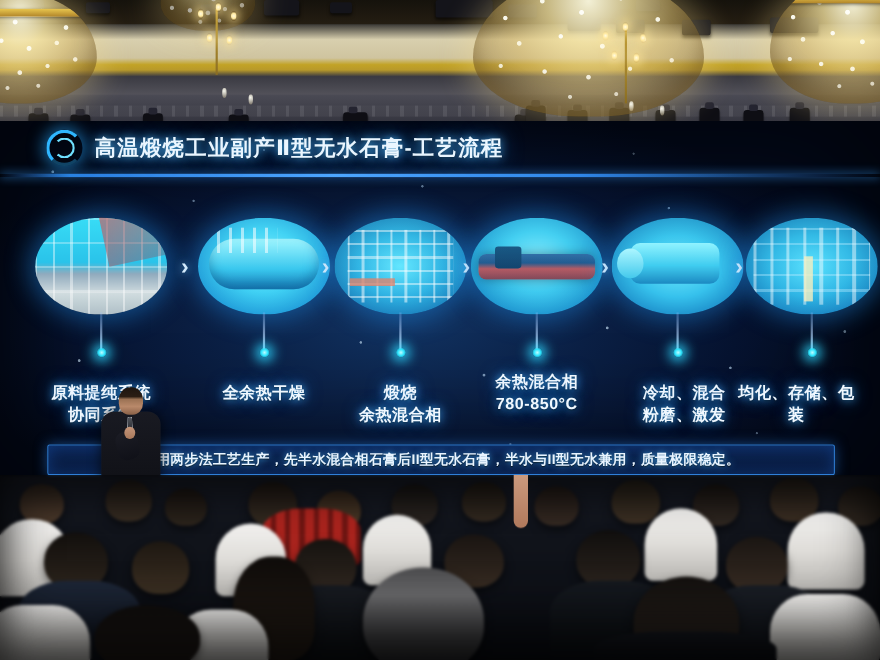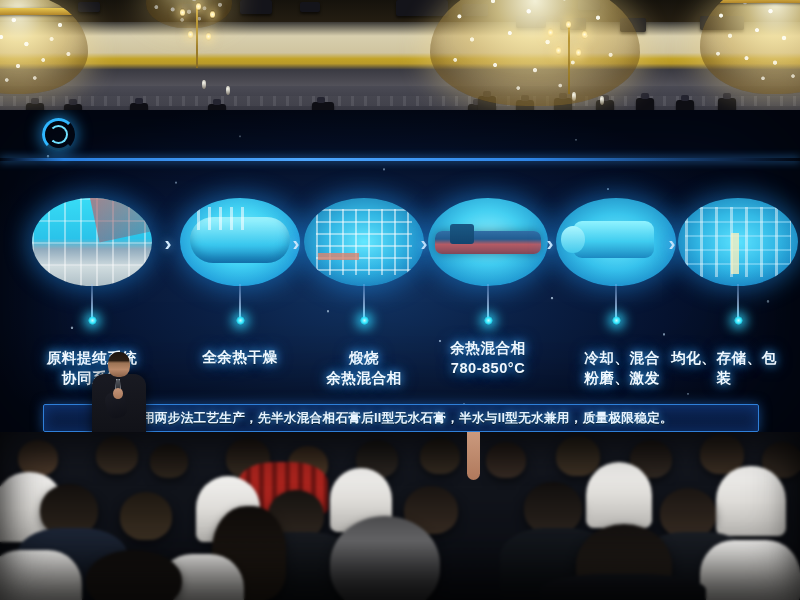--- a/index.html
+++ b/index.html
@@ -263,20 +263,21 @@
     <div class="candle" style="left:576px;top:48px;"></div>
     <div class="drop" style="left:572px;top:92px;"></div>
     <div class="drop" style="left:600px;top:96px;"></div>
   </div>
 
   <div class="screen">
     <div class="stars"></div>
 
     <div class="title-row">
       <div class="logo"></div>
+      <div class="title-txt">高温煅烧工业副产Ⅱ型无水石膏-工艺流程</div>
     </div>
     <div class="title-rule"></div>
 
     <div class="flow">
 
       <div class="node" style="left:32px;">
         <div class="oval">
             <div class="oval-img img-warehouse"></div>
             <div class="oval-tint"></div>
           </div>
@@ -333,21 +334,21 @@
         <div class="stem"></div>
         <div class="stem-dot"></div>
       </div>
     </div>
 
     <div class="labels">
       <div class="lab" style="left:12px;">
         <div>原料提纯系统</div>
         <div>协同系统</div>
       </div>
-      <div class="lab" style="left:160px;font-family:Liberation Mono, monospace;">
+      <div class="lab" style="left:160px;">
         <div>全余热干燥</div>
       </div>
       <div class="lab" style="left:284px;">
         <div>煅烧</div>
         <div>余热混合相</div>
       </div>
       <div class="lab temp" style="left:408px;top:-10px;">
         <div>余热混合相</div>
         <div>780-850°C</div>
       </div>

